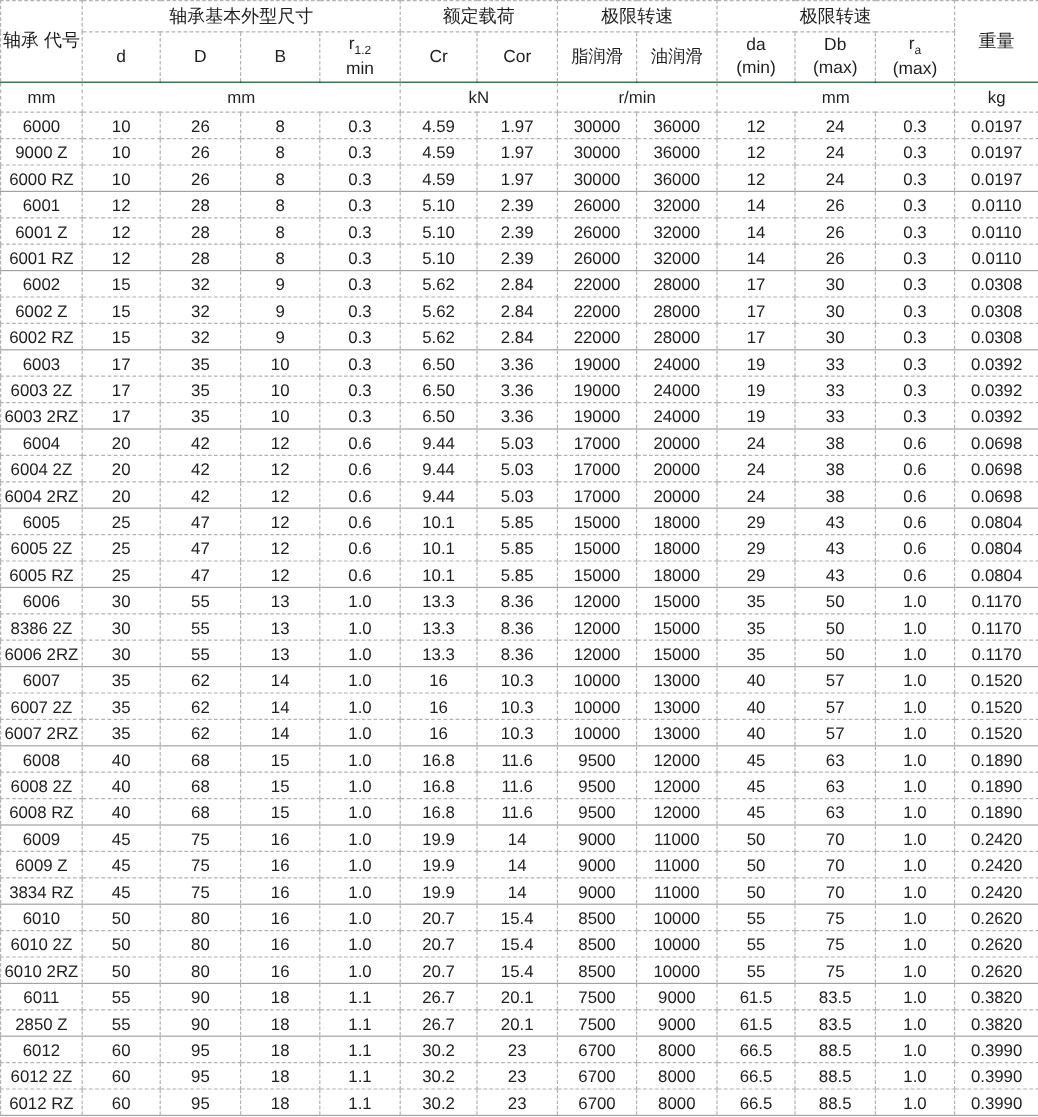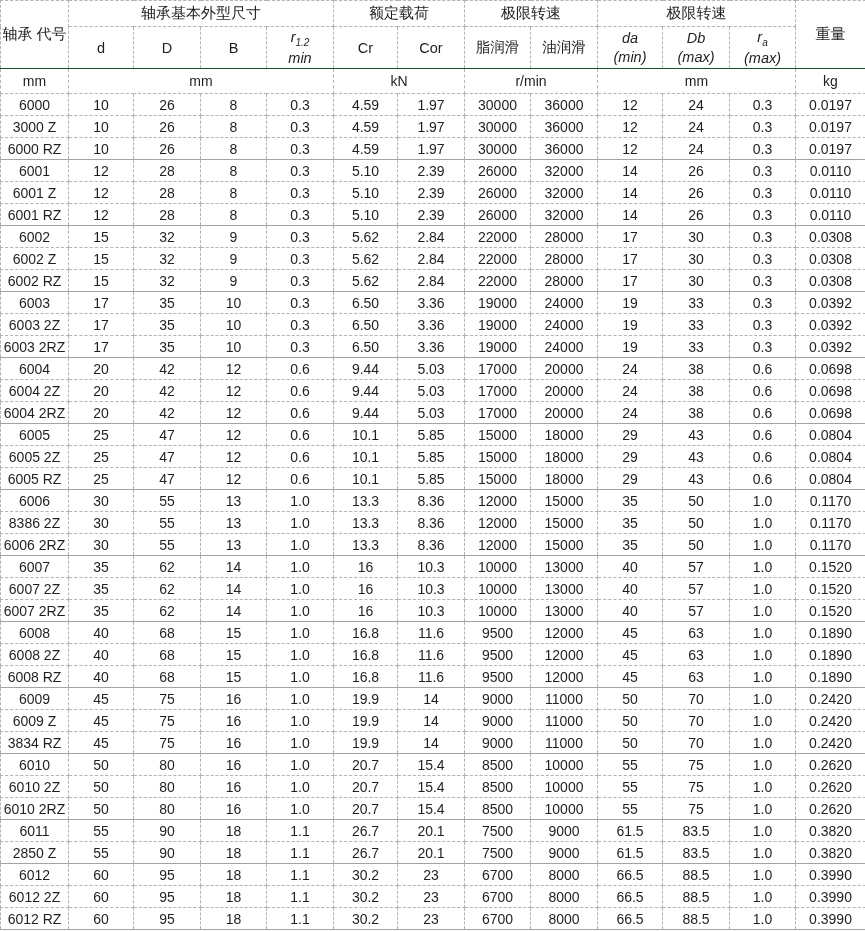--- a/index.html
+++ b/index.html
@@ -37,21 +37,21 @@
     height: 24px;
     border-top: 1px solid #14532d;
   }
   .spec-table tbody td {
     height: 21px;
   }
   .spec-table tbody tr.group-end td {
     border-bottom: 1px solid #a3a3a3;
   }
   .two-line { line-height: 1.25; white-space: pre-line; }
-  .stack { display: block; line-height: 1.25; font-style: italic; }
+  .stack { display: block; line-height: 1.25; }
   sub { font-size: 10px; }
 </style>
 </head>
 <body>
 
 <table class="spec-table">
   <colgroup>
     <col style="width:68px">
       <col style="width:65px">
       <col style="width:67px">
@@ -120,21 +120,21 @@
         <td>4.59</td>
         <td>1.97</td>
         <td>30000</td>
         <td>36000</td>
         <td>12</td>
         <td>24</td>
         <td>0.3</td>
         <td>0.0197</td>
       </tr>
       <tr>
-        <td>3000 Z</td>
+        <td>9000 Z</td>
         <td>10</td>
         <td>26</td>
         <td>8</td>
         <td>0.3</td>
         <td>4.59</td>
         <td>1.97</td>
         <td>30000</td>
         <td>36000</td>
         <td>12</td>
         <td>24</td>

